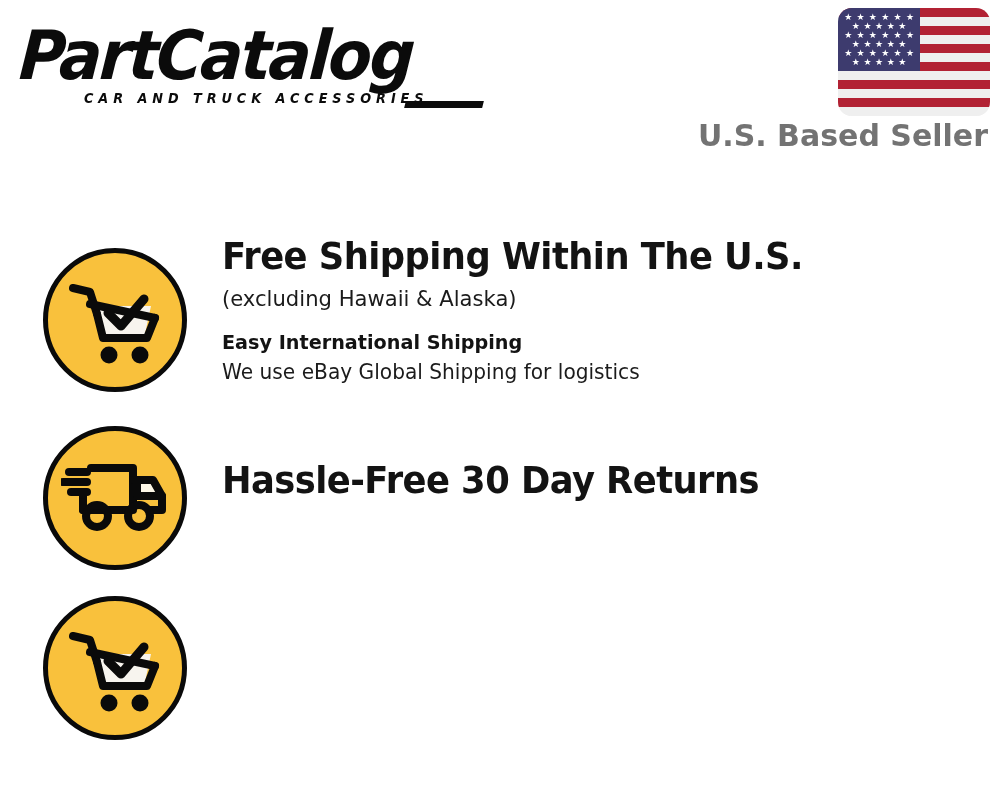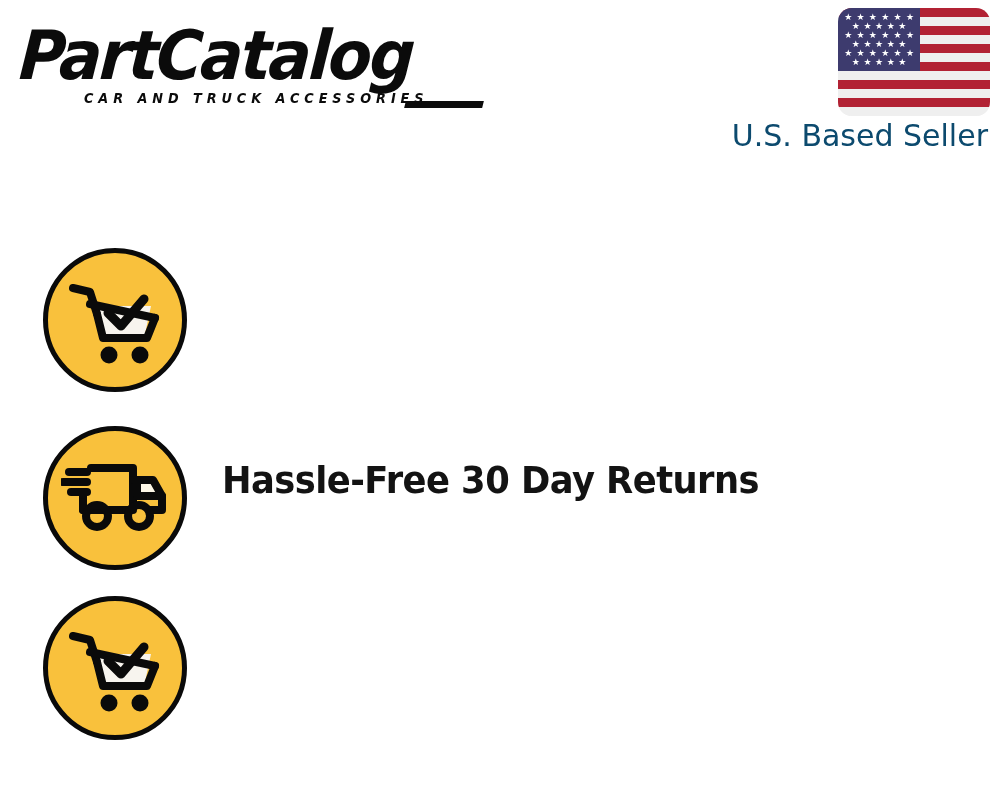--- a/index.html
+++ b/index.html
@@ -119,22 +119,22 @@
     text-align: center;
   }
 
   .seller-note {
     position: absolute;
     right: 12px;
     top: 118px;
     font-family: "DejaVu Sans", sans-serif;
     font-size: 30px;
     line-height: 36px;
-    font-weight: 400;
-    color: #0c4a6e;
+    font-weight: 700;
+    color: #737373;
     letter-spacing: 0px;
     white-space: nowrap;
     text-align: right;
   }
 
   
   .features {
     position: absolute;
     left: 0;
     top: 234px;
@@ -309,20 +309,26 @@
             <path d="M27 32 L92 46"></path>
             <path d="M34 42 L40 66 L84 66 L92 46"></path>
           </g>
           <g fill="none" stroke="#0a0a0a" stroke-width="9" stroke-linecap="round" stroke-linejoin="round">
             <path d="M45 41 L58 54 L81 27"></path>
           </g>
           <circle cx="46" cy="83" r="8.5" fill="#0a0a0a"></circle>
           <circle cx="77" cy="83" r="8.5" fill="#0a0a0a"></circle>
         </svg>
       </div>
+      <div class="feature-text">
+        <div class="headline">Free Shipping Within The U.S.</div>
+        <div class="subline">(excluding Hawaii &amp; Alaska)</div>
+        <div class="subhead">Easy International Shipping</div>
+        <div class="subhead-note">We use eBay Global Shipping for logistics</div>
+      </div>
     </div>
 
     <div class="feature feature-2">
       <div class="badge">
         <svg width="108" height="80" viewBox="0 0 108 80" aria-hidden="true">
           <path d="M76 22 L92 22 L100 38 L76 38 Z" fill="#fdf8e8"></path>
           <g fill="none" stroke="#0a0a0a" stroke-width="8" stroke-linecap="round" stroke-linejoin="round">
             <path d="M30 10 L72 10 L72 52 L22 52 L22 36"></path>
             <path d="M72 22 L92 22 L101 38 L101 52 L88 52"></path>
             <path d="M22 52 L22 44"></path>

